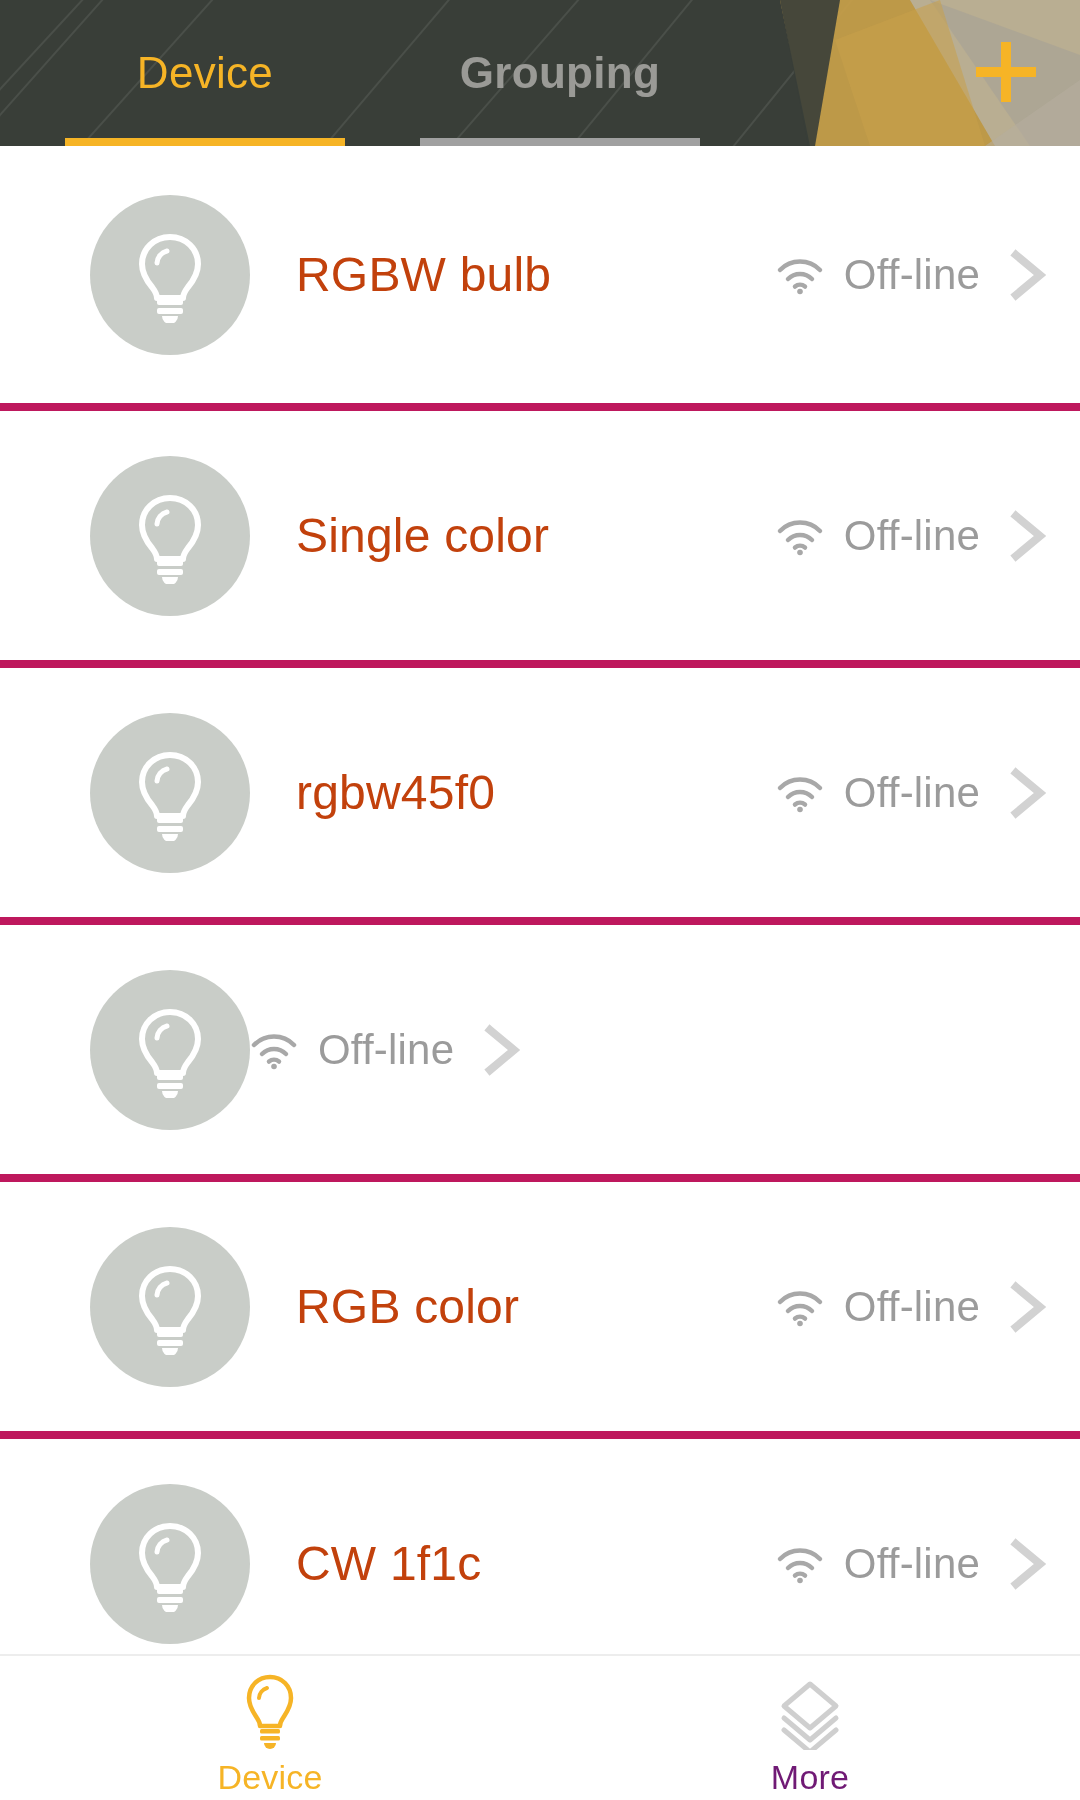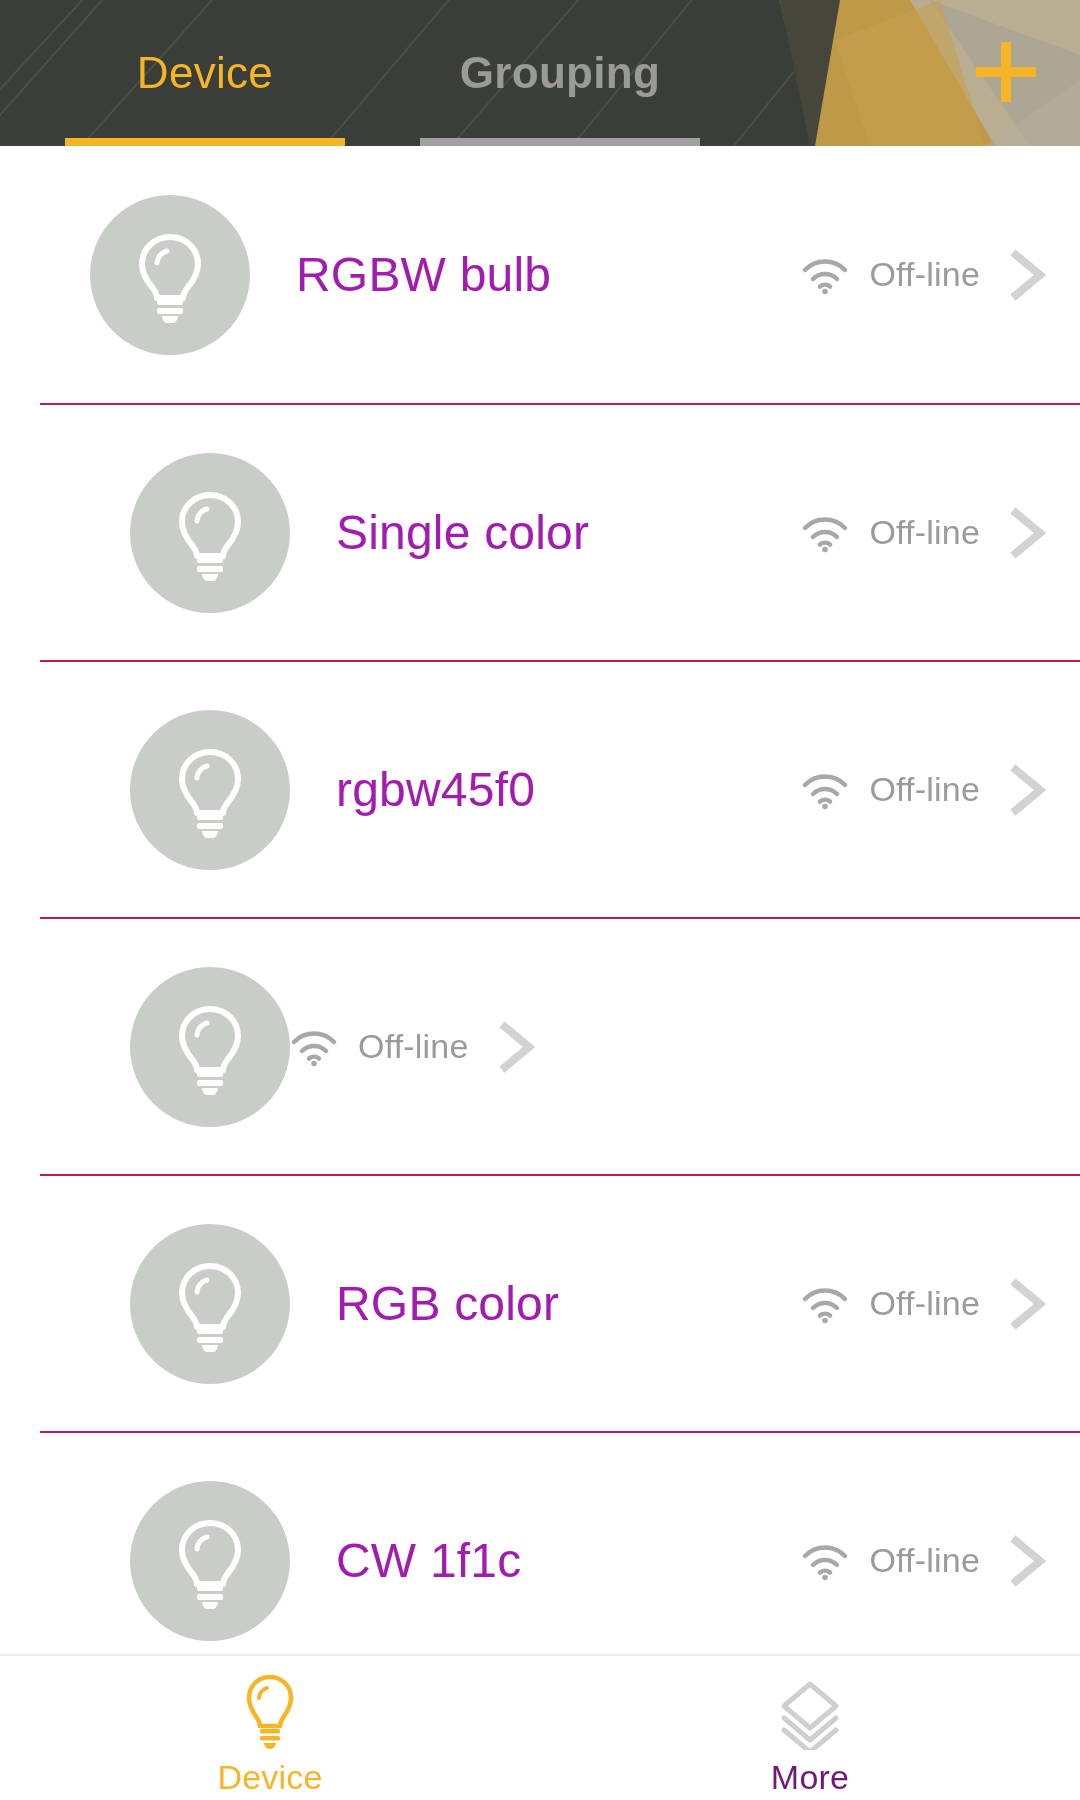--- a/index.html
+++ b/index.html
@@ -47,45 +47,45 @@
   .device-list {
     position:absolute; left:0; top:146px; width:1080px;
     background:#ffffff;
   }
   .device-row {
     position:relative;
     height:257px;
     display:flex; align-items:center;
     background:#ffffff;
   }
-  .device-row + .device-row { border-top:2px solid #be185d;margin-left:40px; }
+  .device-row + .device-row { border-top:8px solid #be185d; }
   .dev-icon-wrap {
     margin-left:90px;
     width:160px; height:160px;
     border-radius:50%;
     background:#c9cdc8;
     display:flex; align-items:center; justify-content:center;
     flex:0 0 auto;
   }
   .dev-name {
     margin-left:46px;
     font-size:48px;
-    color:#a21caf;
+    color:#c2410c;
     flex:1 1 auto;
     white-space:nowrap;
     letter-spacing:0.2px;
   }
   .dev-status {
     display:flex; align-items:center;
     margin-right:28px;
     flex:0 0 auto;
   }
   .wifi-icon { width:48px; height:40px; flex:0 0 auto; }
   .status-text {
-    font-size:34px; color:#9b9b9b;
+    font-size:42px; color:#9b9b9b;
     margin-left:20px; white-space:nowrap;
     letter-spacing:0.2px;
   }
   .chevron { width:50px; height:56px; margin-left:22px; flex:0 0 auto; }
 
   
   .bottom-nav {
     position:absolute; left:0; bottom:0; width:1080px; height:146px;
     background:#ffffff;
     border-top:2px solid #ededed;

